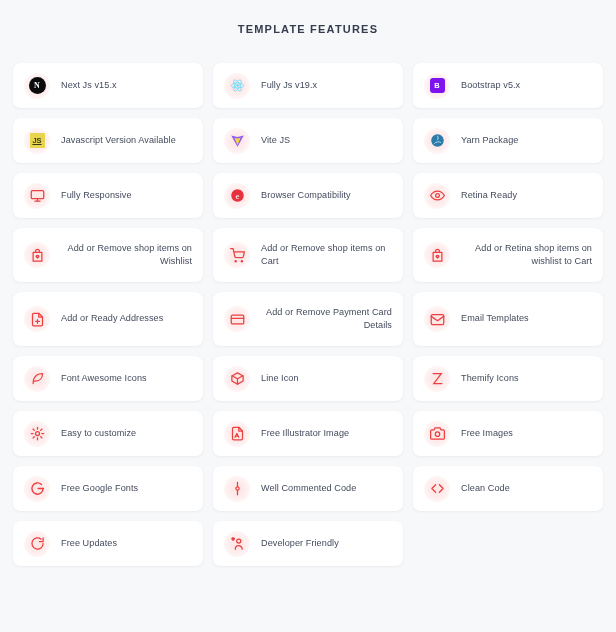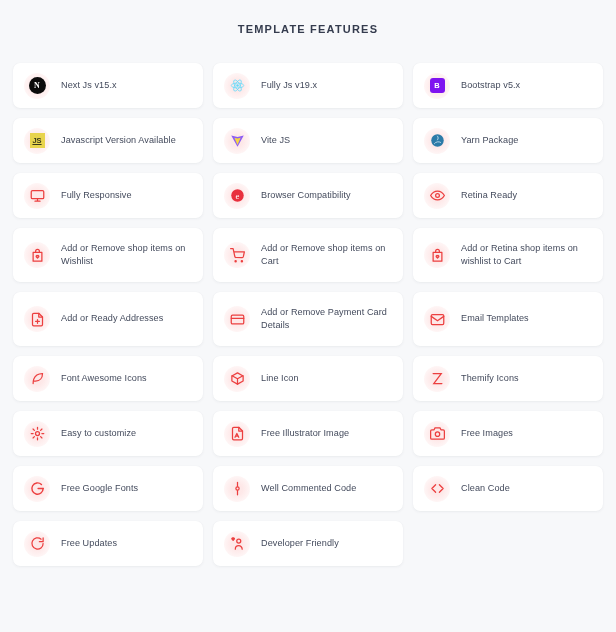--- a/index.html
+++ b/index.html
@@ -38,21 +38,21 @@
     width: 190px;
     background: #ffffff;
     border-radius: 7px;
     box-shadow: 0 1px 3px rgba(25,35,60,0.055), 0 0 1px rgba(25,35,60,0.05);
     display: flex;
     align-items: center;
     padding: 0 11px;
     min-height: 45px;
     gap: 11px;
   }
-  .card.two-line { min-height: 54px; }
+  .card.two-line { min-height: 54px; text-align: right; }
   .icon-wrap {
     width: 26px;
     height: 26px;
     min-width: 26px;
     border-radius: 50%;
     display: flex;
     align-items: center;
     justify-content: center;
     position: relative;
   }

